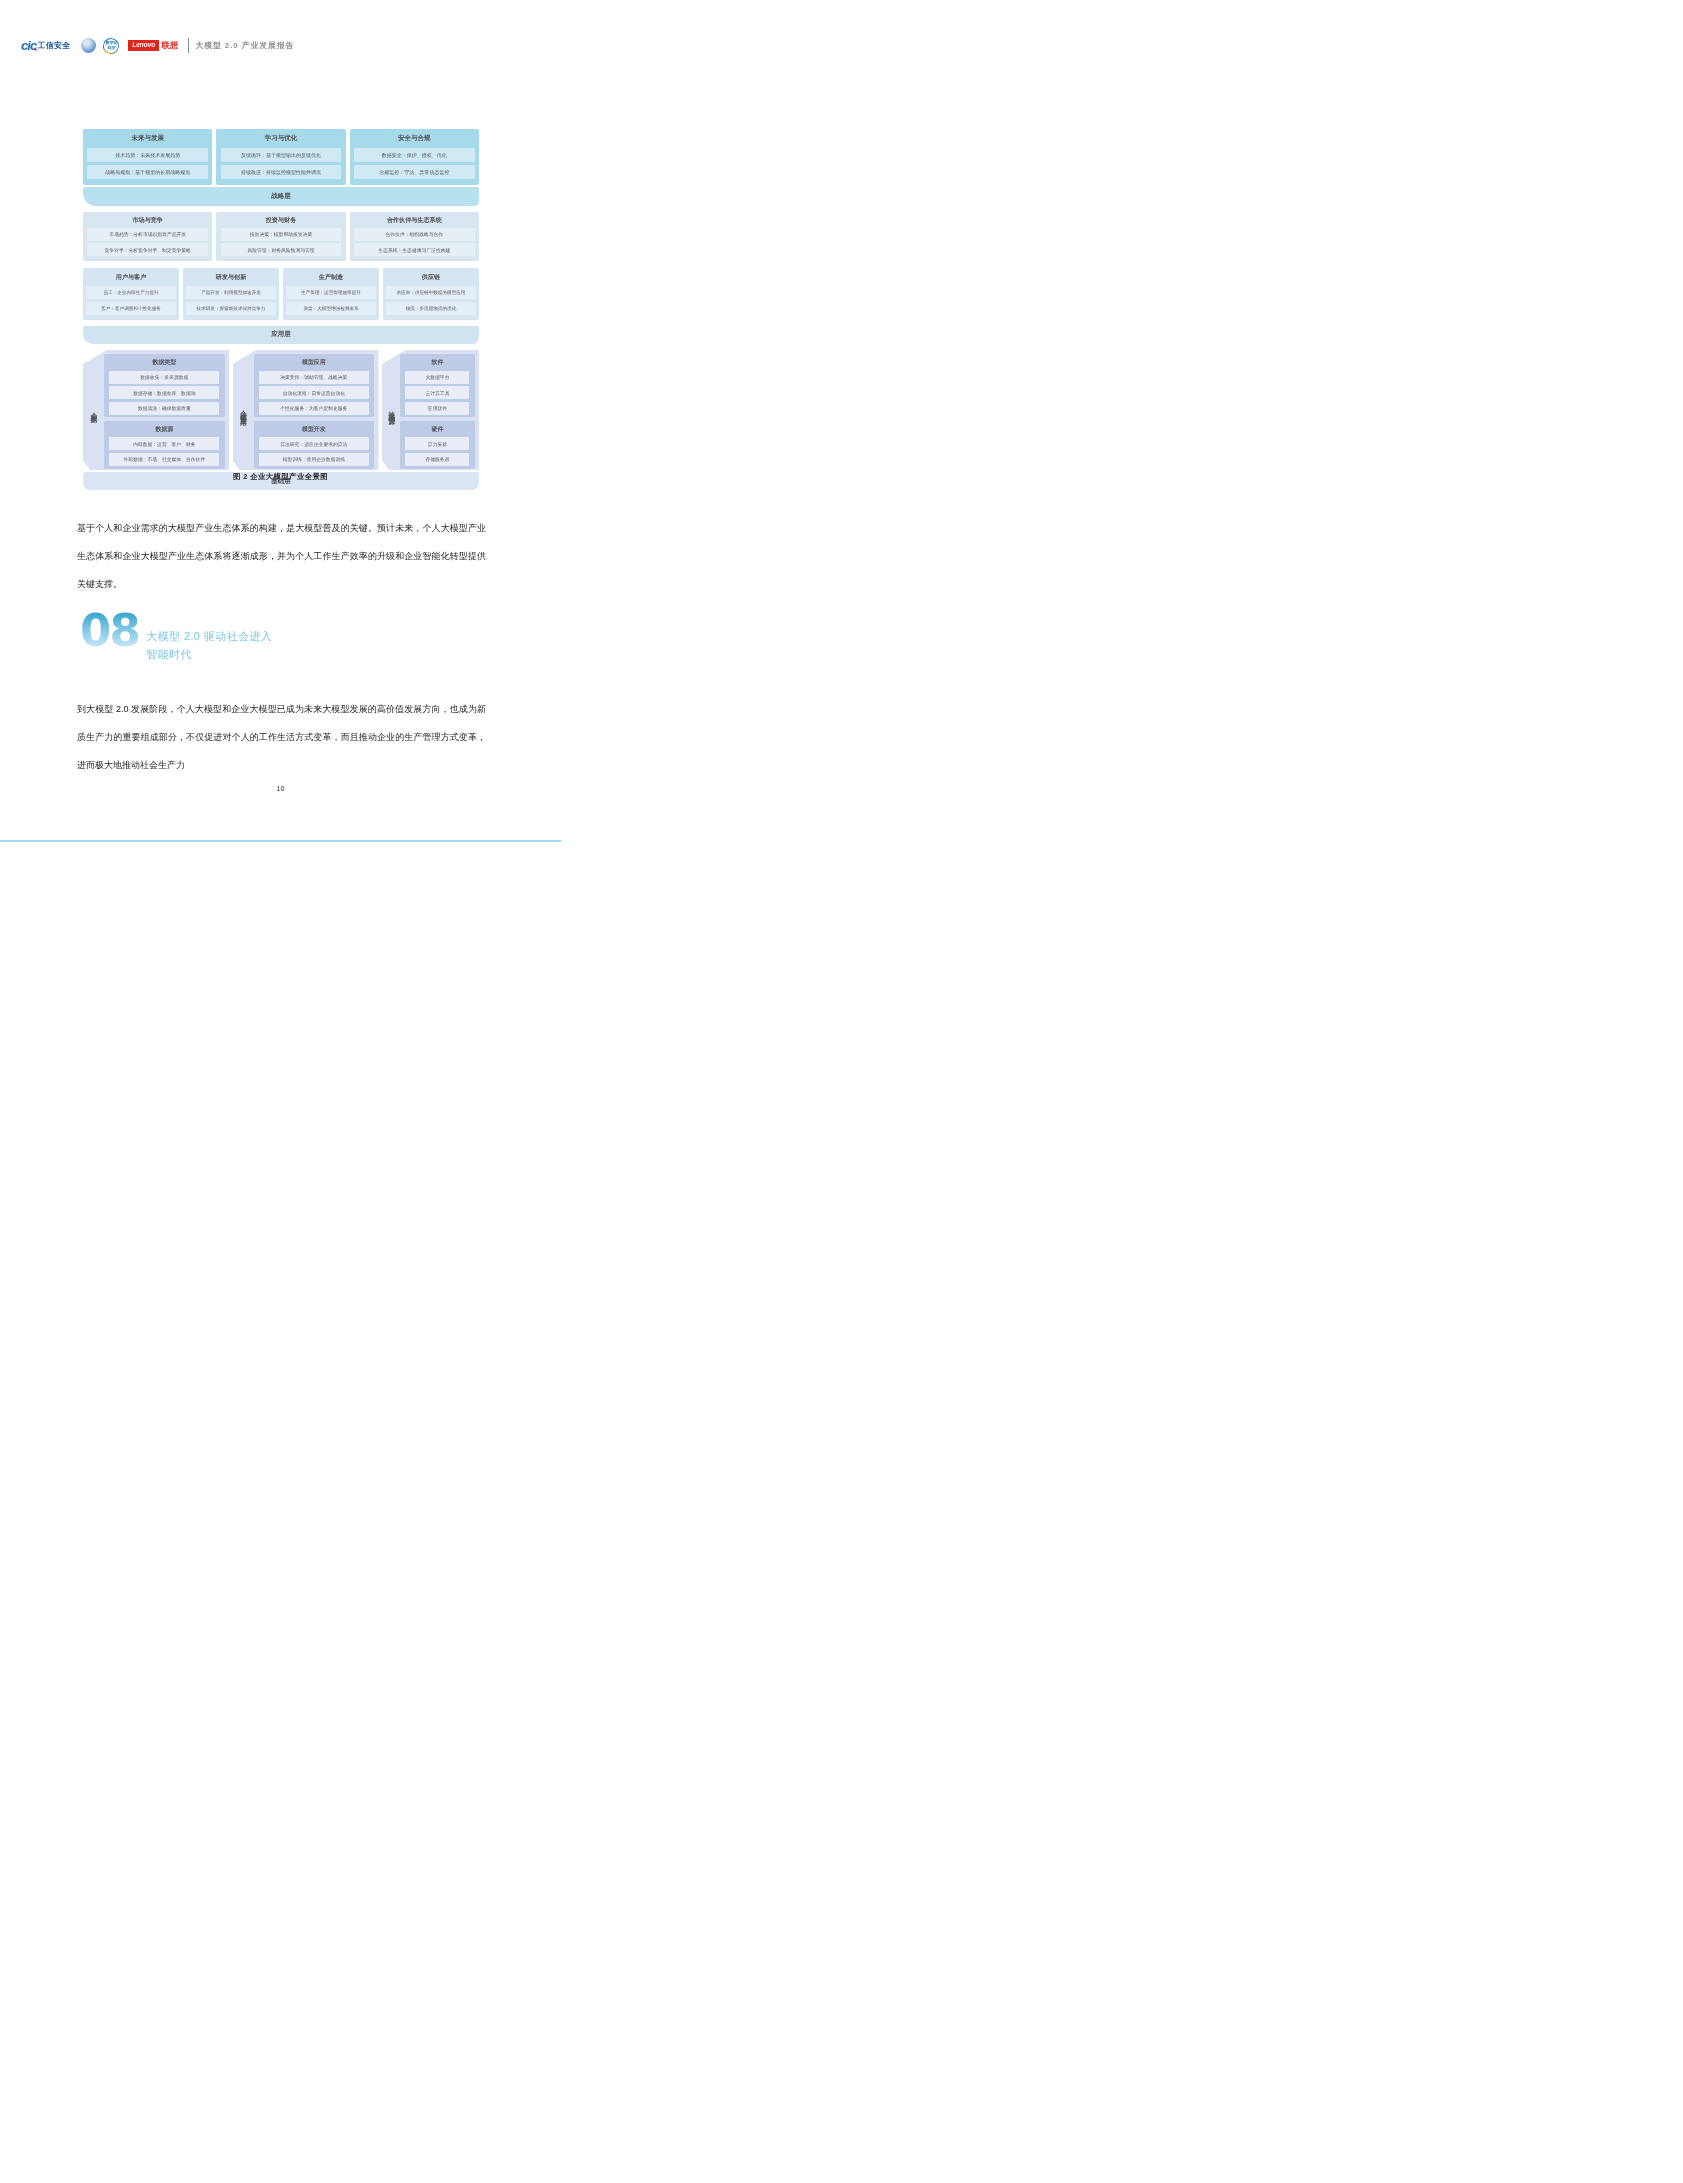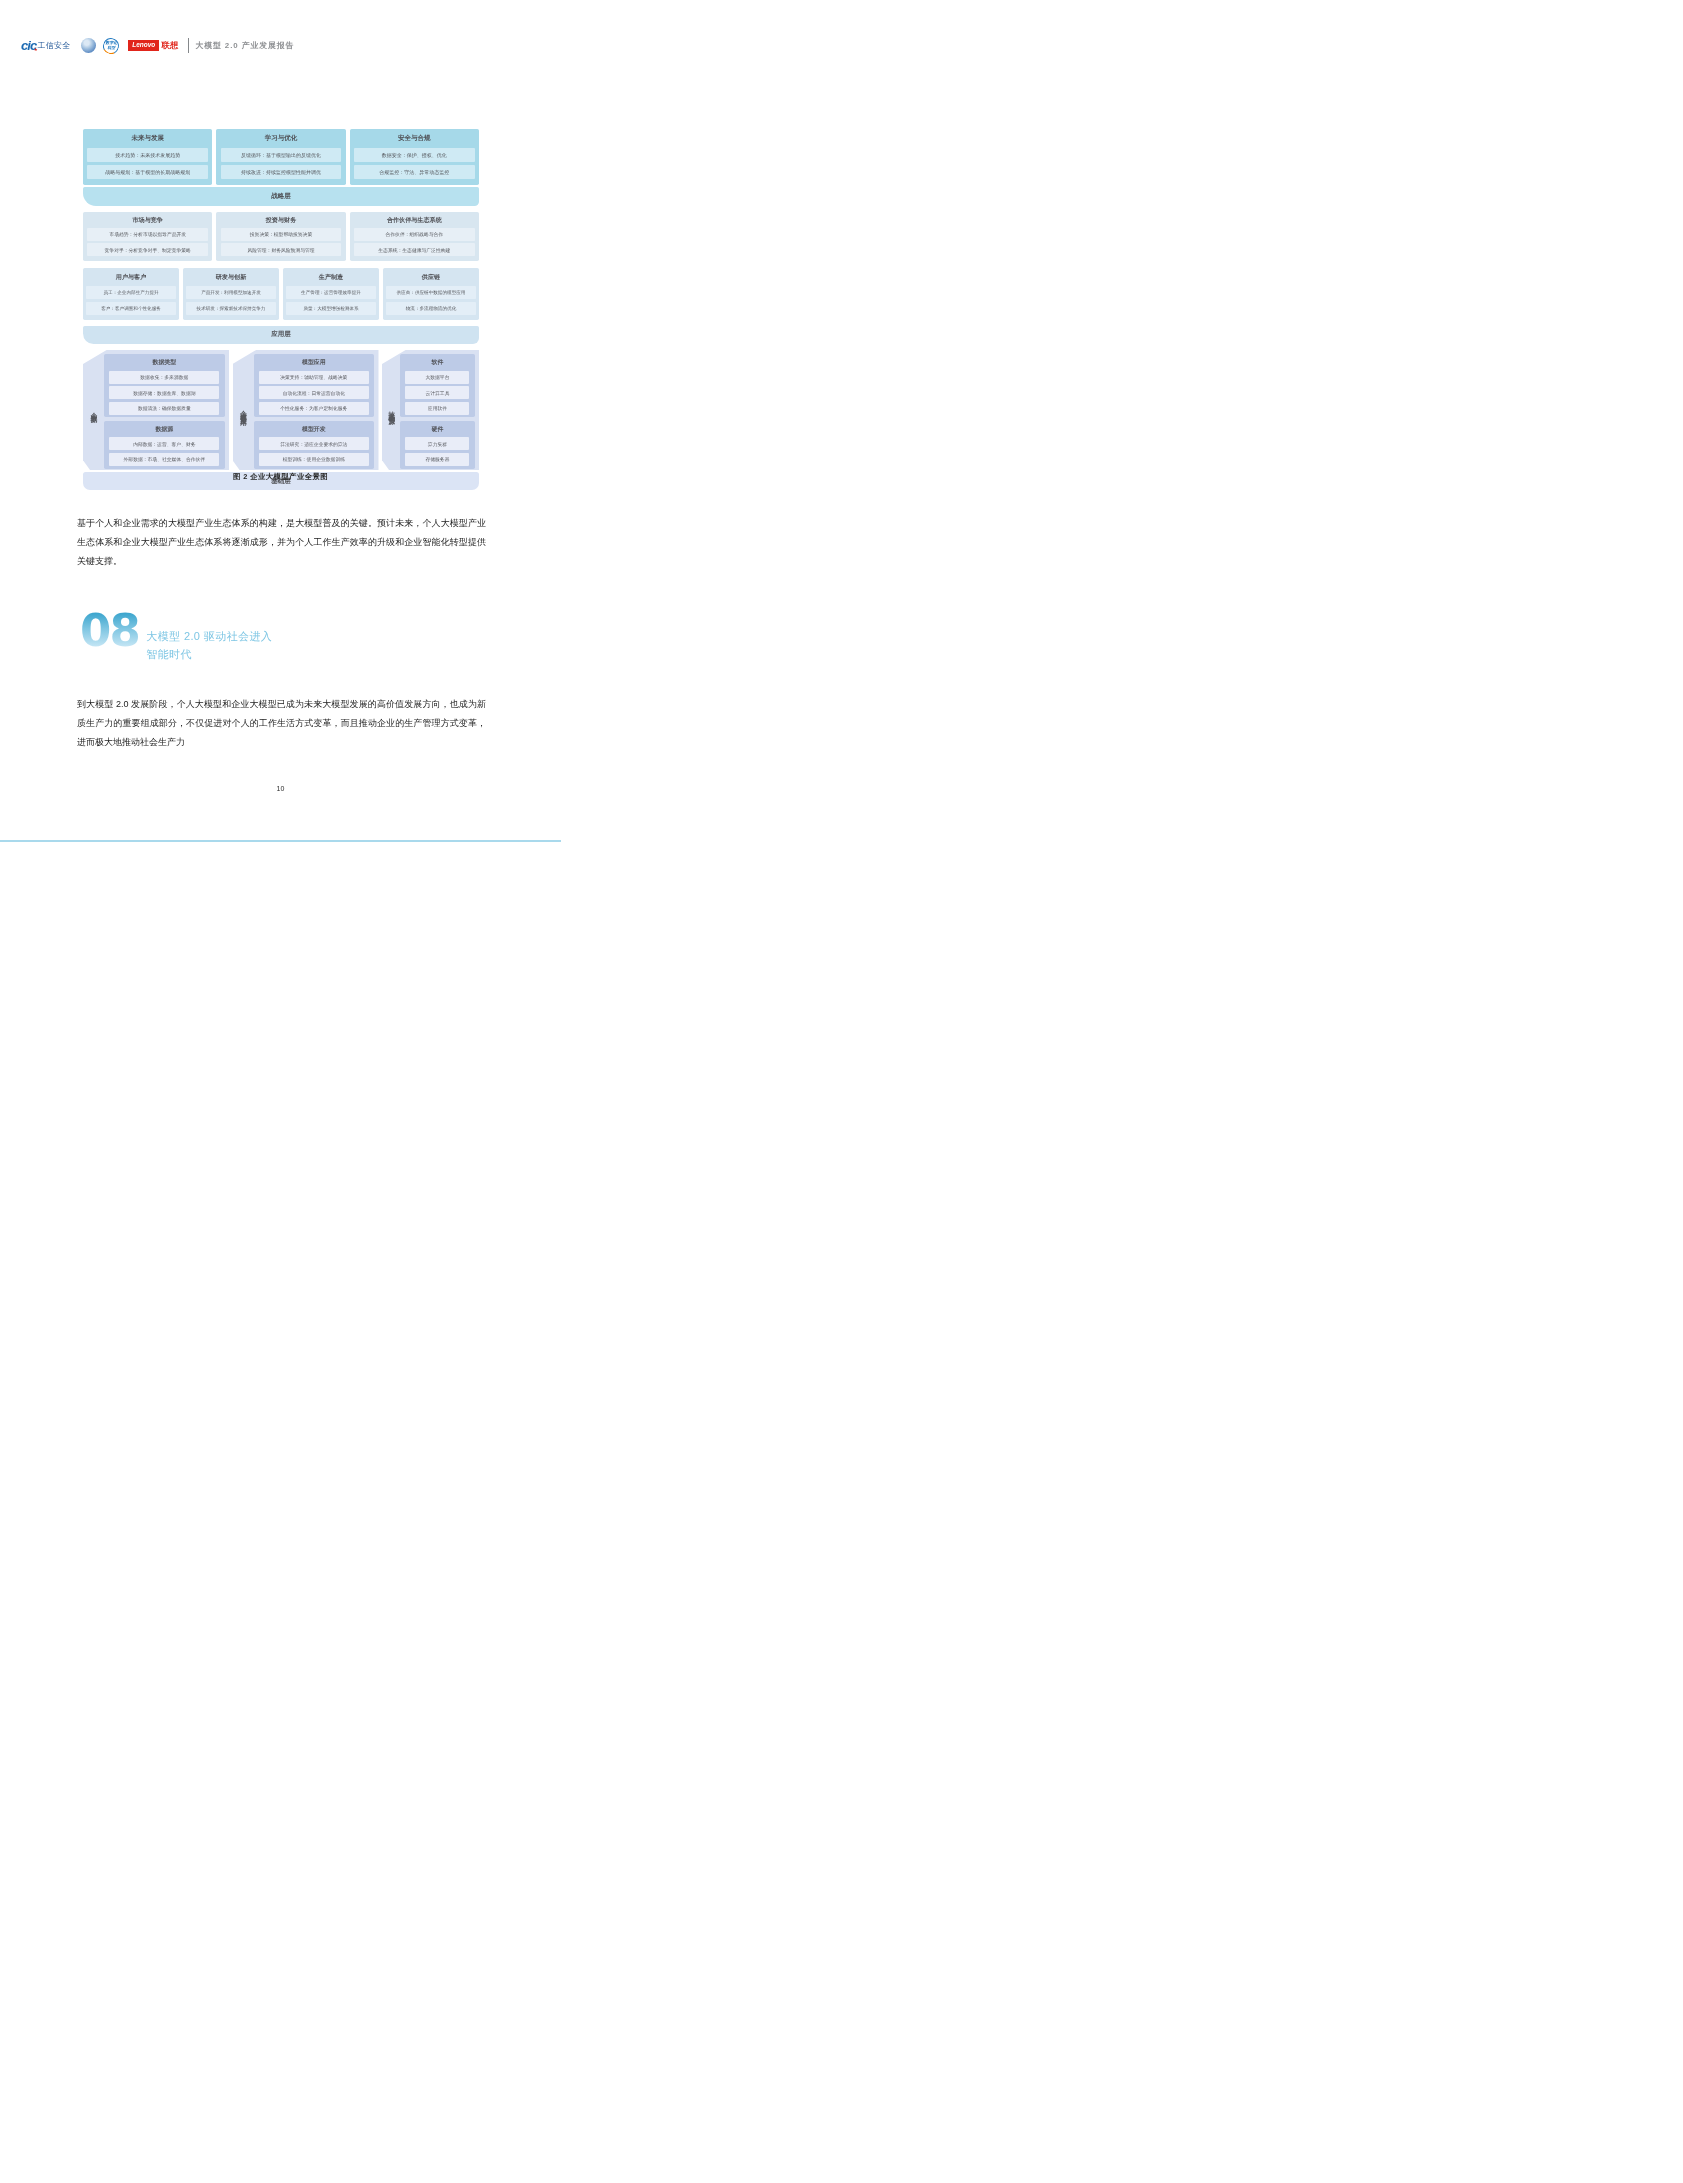--- a/index.html
+++ b/index.html
@@ -4,21 +4,21 @@
 <style>
   html,body{margin:0;padding:0;background:#ffffff;}
   .page{position:relative;width:561px;height:842px;background:#fff;overflow:hidden;
         font-family:"Liberation Sans","DejaVu Sans",sans-serif;}
 
   
   .hdr{position:absolute;top:36px;left:21px;right:21px;height:19px;display:flex;align-items:center;}
   .logo-cic{display:flex;align-items:center;gap:1px;}
   .cic-mark{font-style:italic;font-weight:800;font-size:13px;color:#1c6ab2;letter-spacing:-0.9px;position:relative;line-height:1;}
   .cic-star{position:absolute;color:#e1251b;font-size:4.4px;right:-0.4px;bottom:0;}
-  .cic-cn{font-weight:400;font-size:7.9px;color:#174f93;letter-spacing:0.4px;}
+  .cic-cn{font-weight:700;font-size:7.9px;color:#174f93;letter-spacing:0.4px;}
   .logo-globe{width:15px;height:15px;border-radius:50%;margin-left:10.5px;flex:none;
       background:radial-gradient(circle at 38% 32%,#dce9f5 0 18%,#9dbddd 45%,#628fc5 72%,#a9c6e2 100%);}
   .logo-digital{position:relative;width:16.6px;height:16.6px;margin-left:7px;flex:none;}
   .ring{position:absolute;inset:0.4px;border:1.3px solid #1f78c0;border-bottom-color:#f08300;border-radius:50%;transform:rotate(18deg);}
   .digital-txt{position:absolute;inset:0;display:flex;flex-direction:column;align-items:center;justify-content:center;
       font-size:3.9px;font-weight:700;font-style:italic;color:#1f78c0;line-height:1.15;}
   .logo-lenovo{display:flex;align-items:flex-end;margin-left:8.7px;gap:2.2px;}
   .lenovo-box{background:#e1251b;color:#fff;font-weight:700;font-style:italic;font-size:6.5px;padding:2.2px 3.9px;line-height:1;}
   .lenovo-cn{color:#e1251b;font-weight:800;font-size:8.3px;letter-spacing:0.4px;}
   .hdr-divider{width:0.9px;height:15.7px;background:#85888b;margin-left:8.7px;flex:none;}
@@ -53,21 +53,21 @@
       font-weight:700;color:#54565c;font-size:6.5px;letter-spacing:1.3px;width:21px;flex:none;}
   .g3 .vlabel{width:18.3px;}
   .gcol{flex:1;display:flex;flex-direction:column;gap:3.5px;min-width:0;}
   .subbox{background:#bdcbe7;border-radius:1.7px;}
   .st{text-align:center;font-weight:700;color:#4e4f54;font-size:5.9px;padding:3.9px 0 3.5px;}
   .si{background:#e9edf8;border-radius:0.9px;margin:0 5.2px 2.6px;height:13px;display:flex;align-items:center;justify-content:center;
       font-size:4.8px;color:#54565b;text-align:center;}
   .caption{position:absolute;top:472px;left:0;right:0;text-align:center;font-size:7.4px;font-weight:600;color:#262626;letter-spacing:0.4px;}
 
   
-  .para{position:absolute;left:77px;width:409px;font-size:9px;line-height:19px;color:#1d1d1d;text-align:justify;}
+  .para{position:absolute;left:77px;width:409px;font-size:9px;line-height:28px;color:#1d1d1d;text-align:justify;}
   .p1{top:514px;}
   .p2{top:659px;margin-top:36px;}
   .sechead{position:absolute;left:80px;top:610px;display:flex;align-items:flex-start;}
   .sec-num{font-size:45px;font-weight:700;line-height:.94;letter-spacing:-1.7px;color:#8ccde8;
       font-family:"DejaVu Sans","Liberation Sans",sans-serif;}
   @supports ((-webkit-background-clip:text) or (background-clip:text)){
     .sec-num{background:linear-gradient(180deg,#2f9fca 0%,#7fc6e2 45%,#d9effa 100%);
       -webkit-background-clip:text;background-clip:text;color:transparent;-webkit-text-fill-color:transparent;}
   }
   .sec-titles{margin-left:7px;margin-top:18px;font-size:11px;font-weight:400;color:#7ec6e4;line-height:1.62;letter-spacing:0.4px;}

